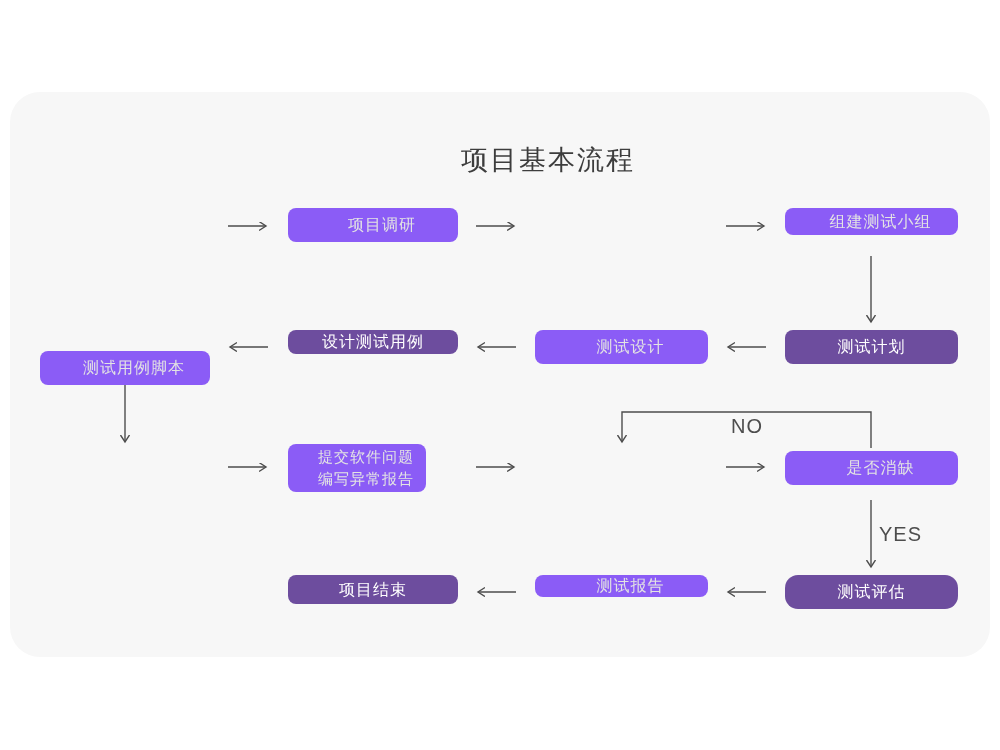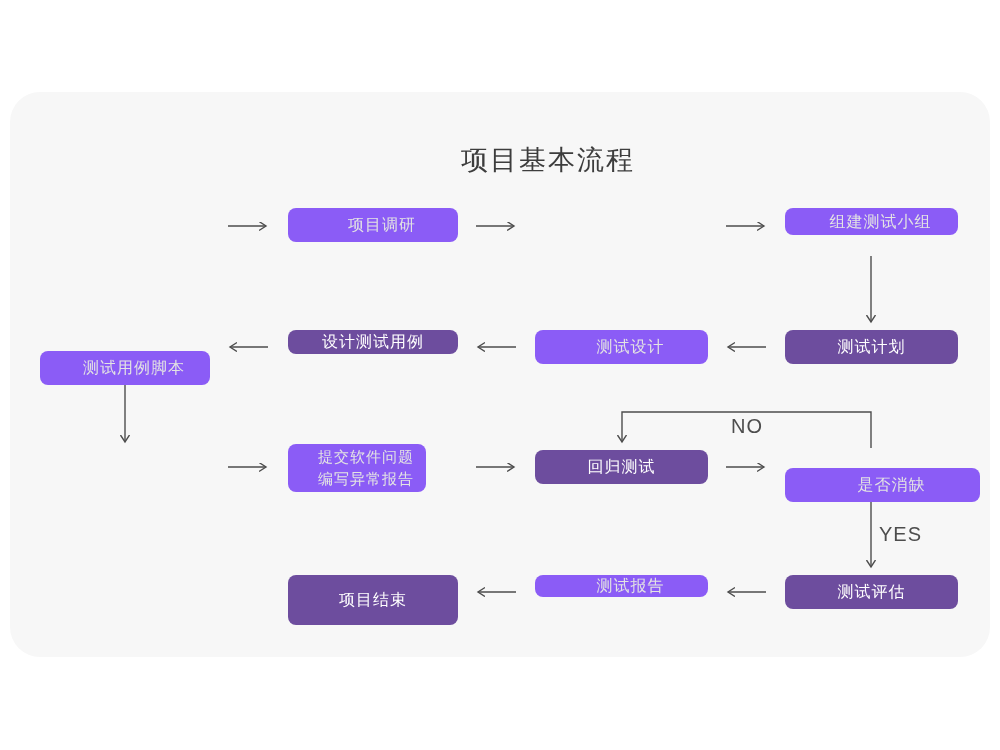--- a/index.html
+++ b/index.html
@@ -121,22 +121,21 @@
   <div class="node gray" style="left:288px; top:208px; width:170px; height:34px;">项目调研</div>
   <div class="node gray" style="left:785px; top:208px; width:173px; height:27px;">组建测试小组</div>
 
   <div class="node purple" style="left:785px; top:330px; width:173px; height:34px;">测试计划</div>
   <div class="node gray" style="left:535px; top:330px; width:173px; height:34px;">测试设计</div>
   <div class="node purple" style="left:288px; top:330px; width:170px; height:24px;">设计测试用例</div>
   <div class="node gray" style="left:40px;  top:330px; width:170px; height:34px;margin-top:21px;">测试用例脚本</div>
 
   <div class="node gray" style="left:288px; top:444px; width:138px; height:48px; font-size:15px;">提交软件问题
 编写异常报告</div>
-  <div class="node purple" style="left:535px; top:450px; width:173px; height:34px;">回归测试</div>
-  <div class="node gray" style="left:785px; top:468px; width:195px; height:34px;">是否消缺</div>
+  <div class="node gray" style="left:785px; top:451px; width:173px; height:34px;">是否消缺</div>
 
-  <div class="node purple" style="left:785px; top:575px; width:173px; height:34px;">测试评估</div>
+  <div class="node purple" style="left:785px; top:575px; width:173px; height:34px;border-radius:13px;">测试评估</div>
   <div class="node gray" style="left:535px; top:575px; width:173px; height:22px;">测试报告</div>
-  <div class="node purple" style="left:288px; top:575px; width:170px; height:50px;">项目结束</div>
+  <div class="node purple" style="left:288px; top:575px; width:170px; height:29px;">项目结束</div>
 
   <span class="edge-label no">NO</span>
   <span class="edge-label yes">YES</span>
 </div>
 
 </body></html>

